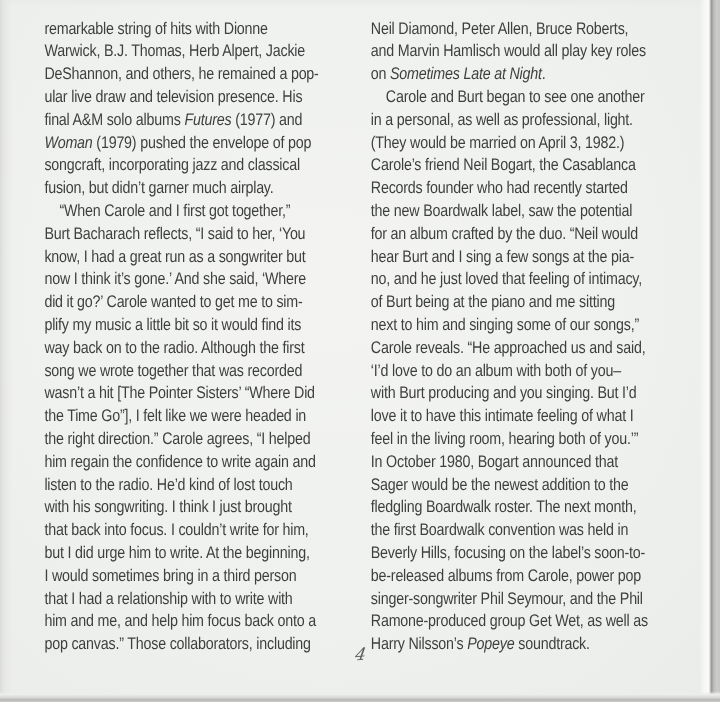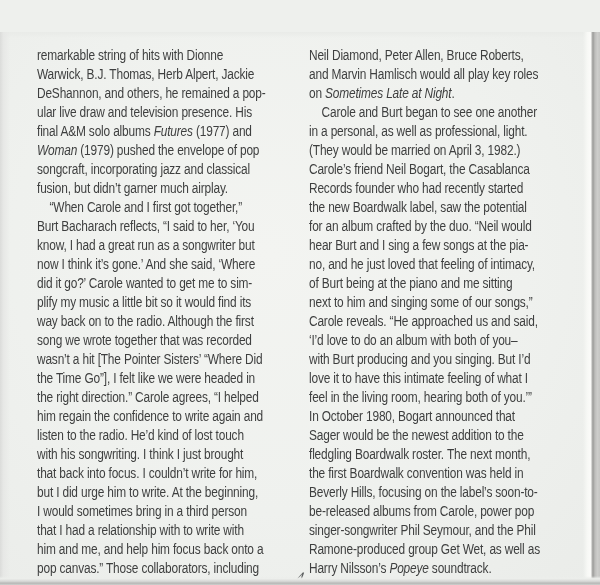--- a/index.html
+++ b/index.html
@@ -5,21 +5,20 @@
   html,body{margin:0;padding:0;}
   body{
     width:600px;height:585px;overflow:hidden;position:relative;
     font-family:"Liberation Sans","DejaVu Sans",sans-serif;
     background:#eef0ed;
   }
   .page{
     position:absolute;inset:0;
     background:
       radial-gradient(ellipse at 45% 40%, #f3f4f1 0%, #eff1ee 55%, #eaece9 100%);
-    margin-top: 32px;
   }
   
   .edge-left{
     position:absolute;left:0;top:0;width:10px;height:100%;
     background:linear-gradient(to right,#dbdcda 0%,#e7e8e6 35%,rgba(0,0,0,0) 100%);
     pointer-events:none;
   }
   .edge-right{
     position:absolute;right:0;top:0;width:17px;height:100%;
     background:linear-gradient(to right,

